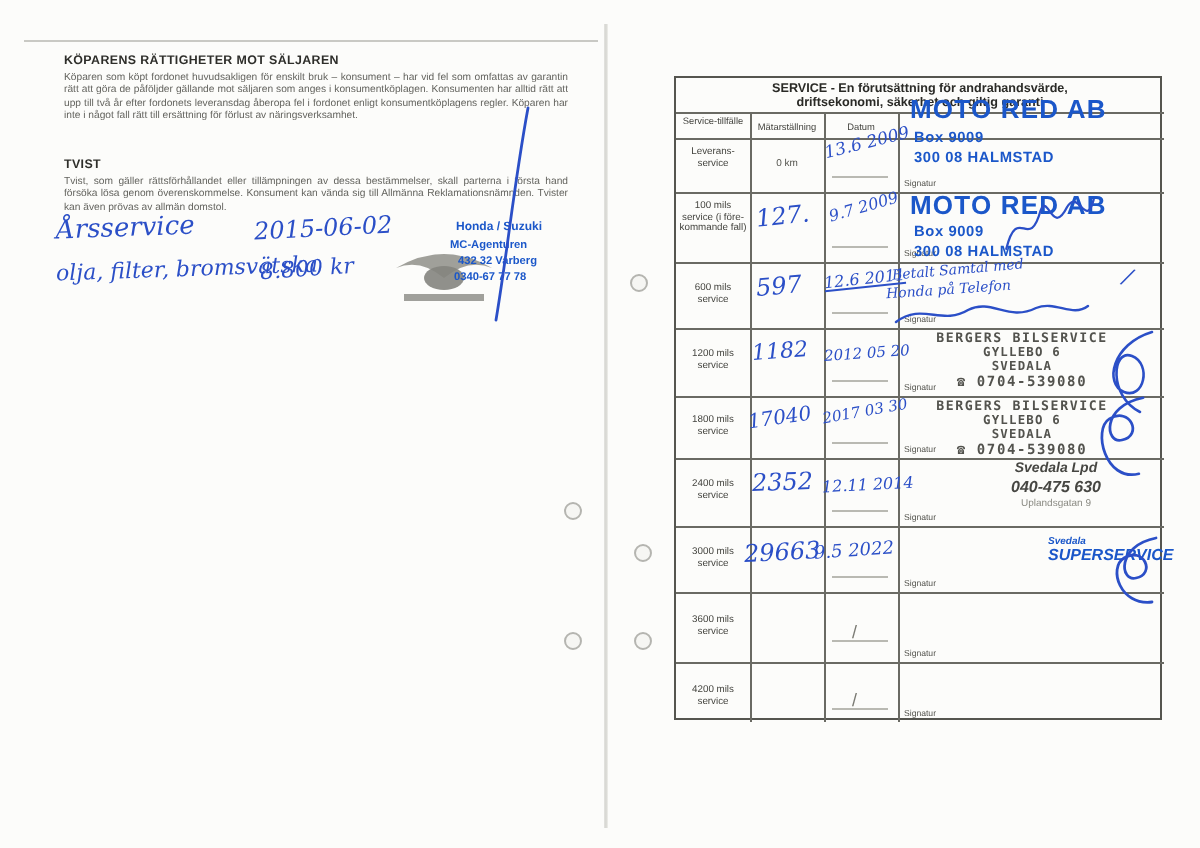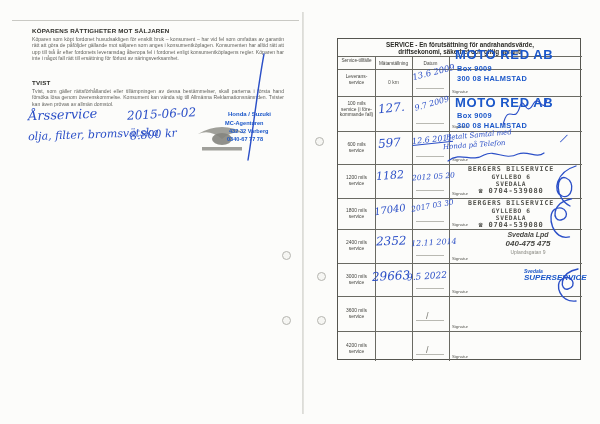--- a/index.html
+++ b/index.html
@@ -187,21 +187,21 @@
     <div class="abs stamp-ink" style="left:118px;top:175px;width:110px;font-size:6.2px;letter-spacing:.6px;">SVEDALA</div>
     <div class="abs stamp-ink" style="left:118px;top:182px;width:110px;font-size:7px;letter-spacing:.8px;">
       <span>☎</span>
       <span>0704-539080</span>
     </div>
     <svg class="abs" style="left:204px;top:155px;" width="38" height="52" viewBox="0 0 36 48">
       <path d="M28,4 C8,8 10,26 18,24 C28,22 22,8 12,14 C4,19 10,44 26,40" stroke="#2b4fc7" stroke-width="1.3" fill="none" stroke-linecap="round"></path>
     </svg>
 
     <div class="abs lpd" style="left:145px;top:192px;width:90px;font-size:7px;">Svedala Lpd</div>
-    <div class="abs lpd" style="left:145px;top:200px;width:90px;font-size:8px;">040-475 475</div>
+    <div class="abs lpd" style="left:145px;top:200px;width:90px;font-size:8px;">040-475 630</div>
     <div class="abs" style="left:145px;top:210px;width:90px;font-size:5px;color:#8a8a83;text-align:center;">Uplandsgatan 9</div>
 
     <div class="abs super-blue" style="left:186px;top:229px;font-size:5px;">Svedala</div>
     <div class="abs super-blue" style="left:186px;top:234px;font-size:8px;">SUPERSERVICE</div>
     <svg class="abs" style="left:212px;top:226px;" width="34" height="42" viewBox="0 0 34 42">
       <path d="M28,4 C8,8 10,26 18,24 C28,22 22,8 12,14 C4,19 10,38 26,36" stroke="#2b4fc7" stroke-width="1.4" fill="none" stroke-linecap="round"></path>
     </svg>
   </div>
 
 </div>

